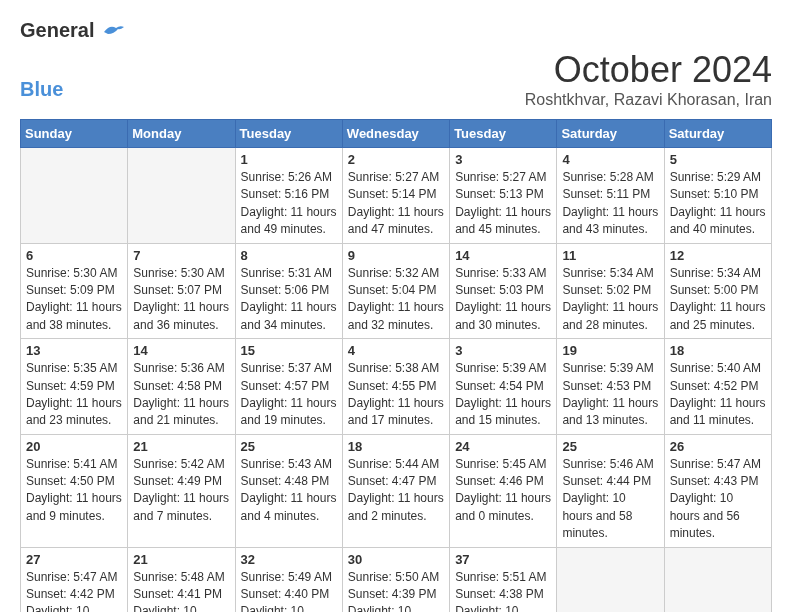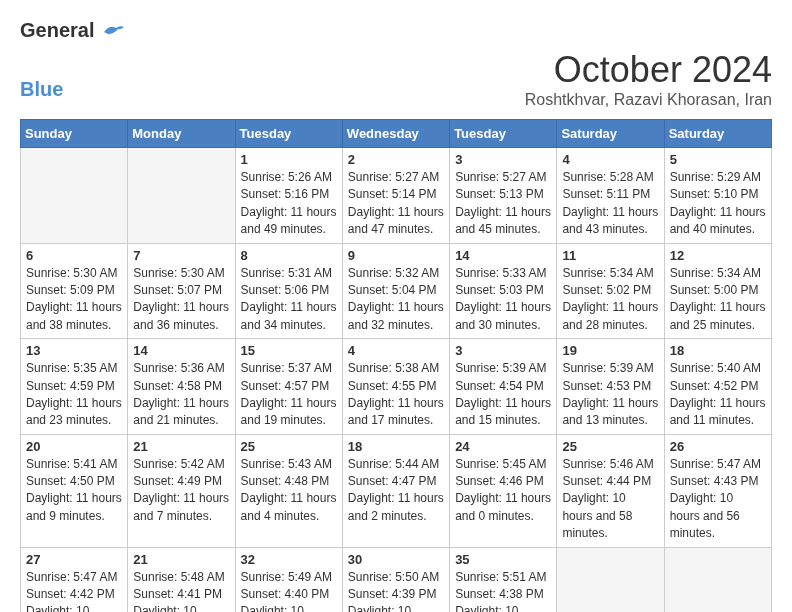--- a/index.html
+++ b/index.html
@@ -358,21 +358,21 @@
       </td>
         <td>
         <div class="day-num">30</div>
         <div class="day-info">
           Sunrise: 5:50 AM<br>
           Sunset: 4:39 PM<br>
           Daylight: 10 hours and 48 minutes.
         </div>
       </td>
         <td>
-        <div class="day-num">35</div>
+        <div class="day-num">37</div>
         <div class="day-info">
           Sunrise: 5:51 AM<br>
           Sunset: 4:38 PM<br>
           Daylight: 10 hours and 46 minutes.
         </div>
       </td>
         <td class="empty"></td>
         <td class="empty"></td>
       </tr>
     </tbody>

